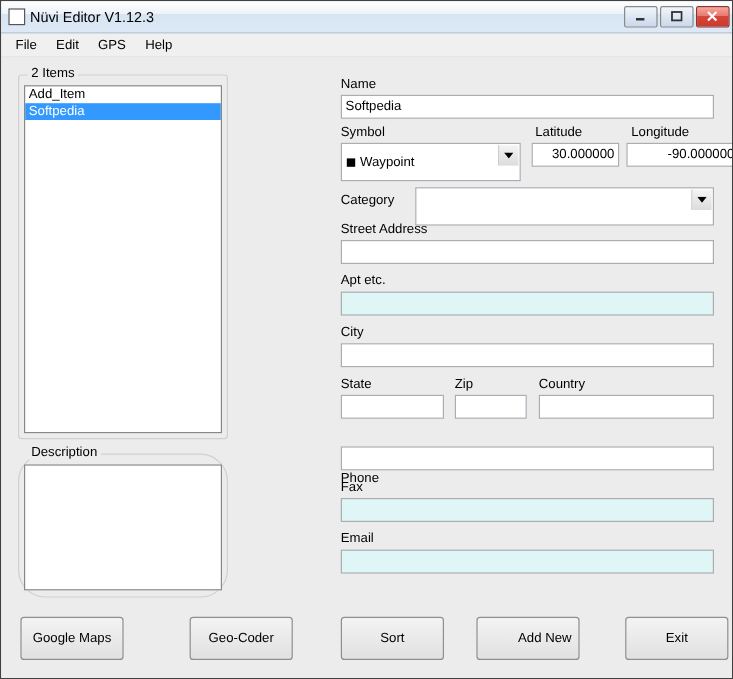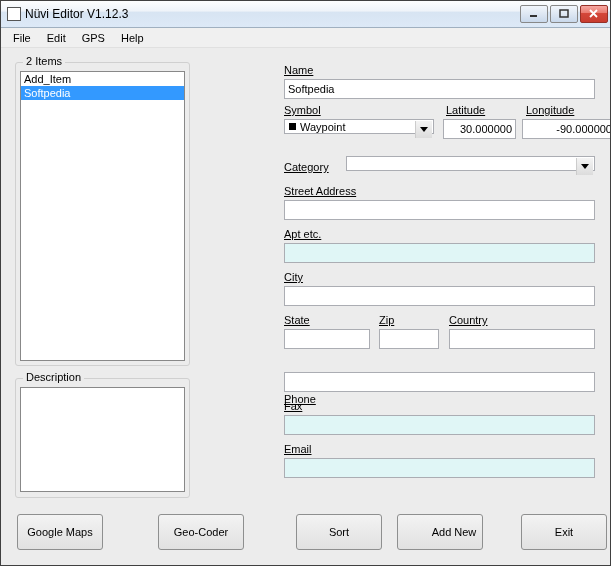--- a/index.html
+++ b/index.html
@@ -96,35 +96,34 @@
   position: absolute;
   background: #fff;
   border: 1px solid #888;
   resize: none;
   font-family: inherit;
   font-size: 11px;
 }
 .lbl {
   position: absolute;
   font-size: 11px;
-  text-decoration: underline;
 }
 .txt {
   position: absolute;
   background: #fff;
   border: 1px solid #abadb3;
   padding: 2px 3px;
   font-family: inherit;
   font-size: 11px;
   height: 20px;
 }
 .txt.cyan { background: #e0f6f6; }
 .combo {
   position: absolute;
-  height: 15px;
+  height: 32px;
   background: #fff;
   border: 1px solid #abadb3;
   display: flex;
   align-items: center;
   padding: 0 0 0 4px;
   font-size: 11px;
   cursor: pointer;
 }
 .combo .arrow {
   position: absolute;
@@ -191,21 +190,21 @@
 <div class="client">
 
   <div class="group" style="left:14px; top:14px; width:175px; height:304px;">
     <div class="group-label">2 Items</div>
     <div class="listbox" style="left:4px; top:8px; width:165px; height:290px;">
       <div class="list-item">Add_Item</div>
       <div class="list-item selected">Softpedia</div>
     </div>
   </div>
 
-  <div class="group" style="left:14px; top:330px; width:175px; height:120px;">
+  <div class="group" style="left:14px; top:330px; width:175px; height:120px;border-radius:23px;">
     <div class="group-label">Description</div>
     <textarea class="textarea" style="left: 4px; top: 8px; width: 165px; height: 105px;"></textarea>
   </div>
 
   <div class="lbl" style="left:283px; top:16px;">Name</div>
   <input class="txt" style="left: 283px; top: 31px; width: 311px;" value="Softpedia">
 
   <div class="lbl" style="left:283px; top:56px;">Symbol</div>
   <div class="lbl" style="left:445px; top:56px;">Latitude</div>
   <div class="lbl" style="left:525px; top:56px;">Longitude</div>
@@ -251,17 +250,17 @@
   <input class="txt" style="left: 283px; top: 324px; width: 311px;" value="">
 
   <div class="lbl" style="left:283px; top:352px;">Fax</div>
   <input class="txt cyan" style="left: 283px; top: 367px; width: 311px;" value="">
 
   <div class="lbl" style="left:283px; top:395px;">Email</div>
   <input class="txt cyan" style="left: 283px; top: 410px; width: 311px;" value="">
 
   <div class="btn" style="left:16px; top:466px; width:86px;">Google Maps</div>
   <div class="btn" style="left:157px; top:466px; width:86px;">Geo-Coder</div>
-  <div class="btn" style="left:283px; top:466px; width:86px;margin-left:12px;">Sort</div>
+  <div class="btn" style="left:283px; top:466px; width:86px;">Sort</div>
   <div class="btn" style="left:396px; top:466px; width:86px;padding-left:28px;">Add New</div>
   <div class="btn" style="left:508px; top:466px; width:86px;margin-left:12px;">Exit</div>
 
 </div>
 
 </body></html>

